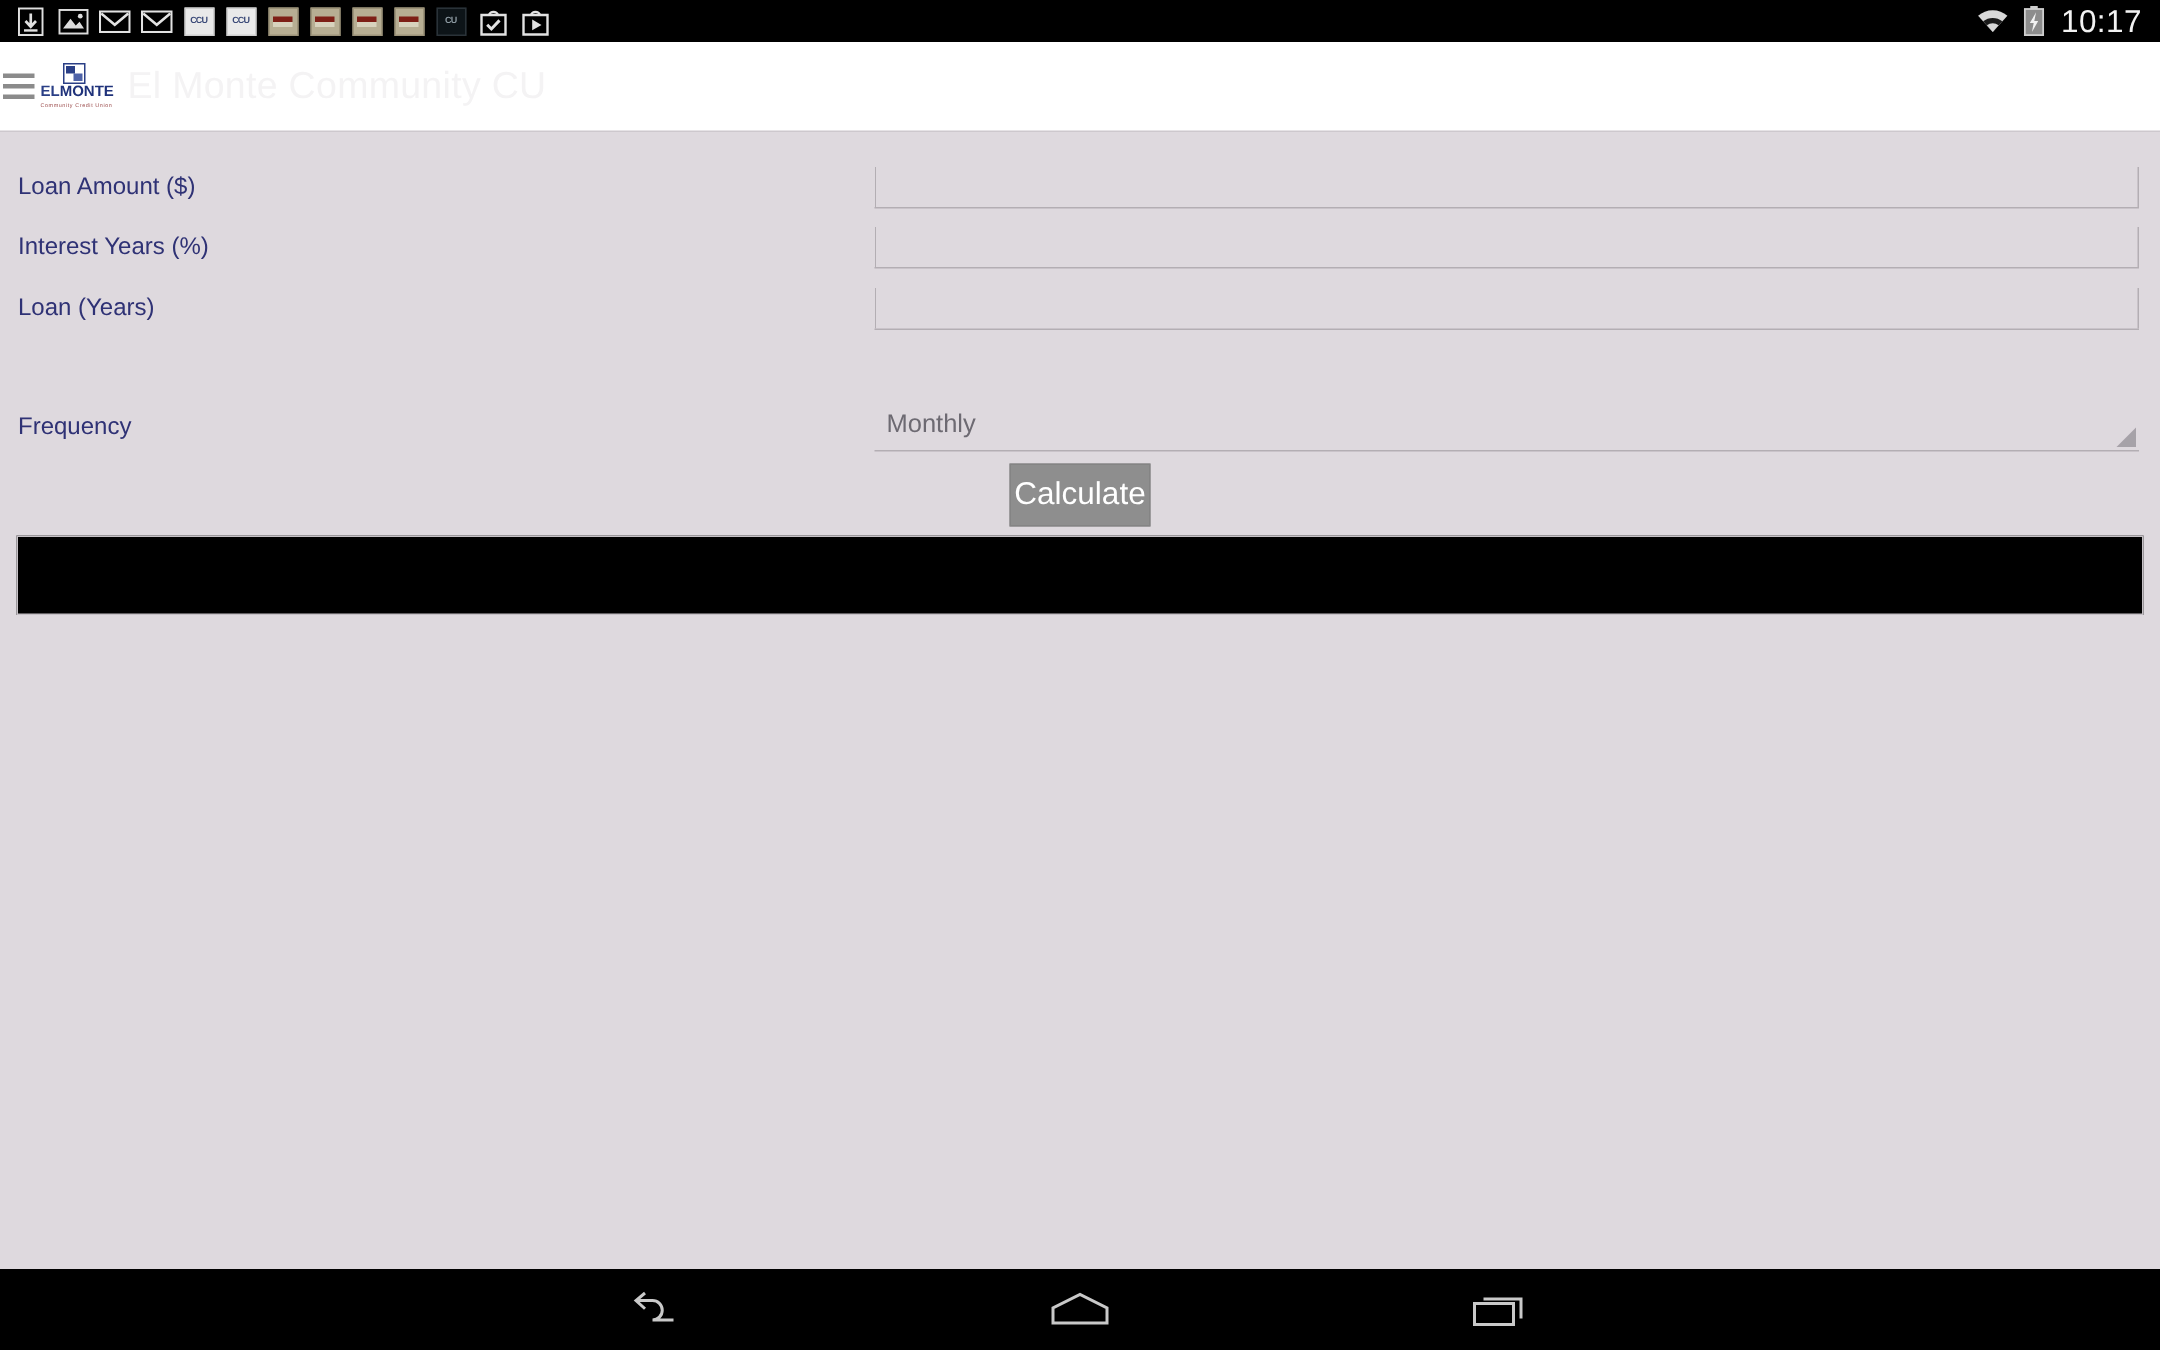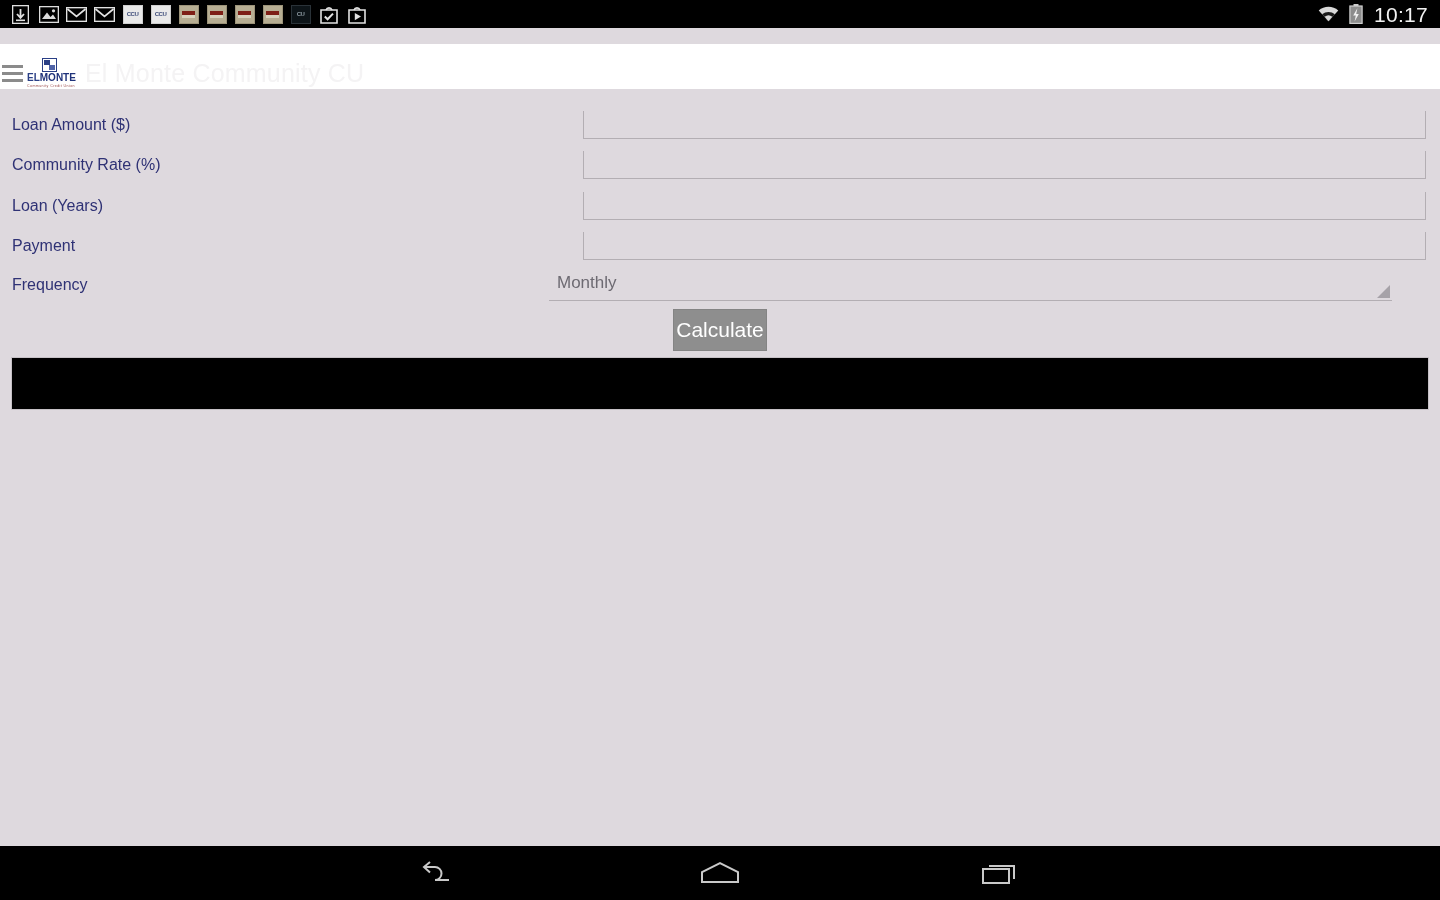--- a/index.html
+++ b/index.html
@@ -47,21 +47,21 @@
     margin-left:auto; display:flex; align-items:center; gap:7px;
     margin-right:12px;
   }
   #status-clock {
     color:#f2f2f2; font-size:21px; letter-spacing:0.3px;
     line-height:1;
   }
 
   
   #app-header {
-    position:absolute; top:44px; left:0;
+    position:absolute; top:28px; left:0;
     width:1440px; height:60px;
     background:#ffffff;
     border-bottom:1px solid #cdc8cd;
     display:flex; align-items:center;
   }
   #hamburger-button {
     width:26px; height:60px; margin-left:0px;
     display:flex; flex-direction:column; justify-content:center;
     gap:4px; padding-left:2px;
   }
@@ -129,21 +129,21 @@
   }
   .field-input::placeholder { color:#8b8791; }
 
   #row-loan    { top:16px; }
   #row-rate    { top:56px; }
   #row-term    { top:97px; }
   #row-payment { top:137px; }
   #row-freq    { top:176px;padding-left:48px; }
 
   #frequency-select-wrap {
-    position:absolute; left:549px; top:0;
+    position:absolute; left:583px; top:0;
     width:843px; height:36px;
   }
   #frequency-select {
     width:843px; height:36px;
     border:0; border-bottom:1px solid #b3aeb3;
     background:transparent;
     font-size:17px; color:#6d6a72;
     font-family:"Liberation Sans", sans-serif;
     padding-left:8px;
     outline:none;
@@ -311,33 +311,29 @@
 </div>
 
 <div id="form-area">
 
   <div class="form-row" id="row-loan">
     <label class="field-label">Loan Amount ($)</label>
     <input class="field-input" type="text" value="" style="">
   </div>
 
   <div class="form-row" id="row-rate">
-    <label class="field-label">Community Rate (%)</label>
+    <label class="field-label">Interest Years (%)</label>
     <input class="field-input" type="text" value="" style="">
   </div>
 
   <div class="form-row" id="row-term">
     <label class="field-label">Loan (Years)</label>
     <input class="field-input" type="text" value="" style="">
   </div>
 
-  <div class="form-row" id="row-payment">
-    <label class="field-label">Payment</label>
-    <input class="field-input" type="text" value="" style="">
-  </div>
 
   <div class="form-row" id="row-freq">
     <label class="field-label">Frequency</label>
     <div id="frequency-select-wrap">
       <select id="frequency-select"><option value="Monthly">Monthly</option><option value="Bi-Weekly">Bi-Weekly</option><option value="Weekly">Weekly</option><option value="Quarterly">Quarterly</option><option value="Annually">Annually</option></select>
       <span id="frequency-spinner-icon"></span>
     </div>
   </div>
 
   <button id="calculate-button">Calculate</button>

